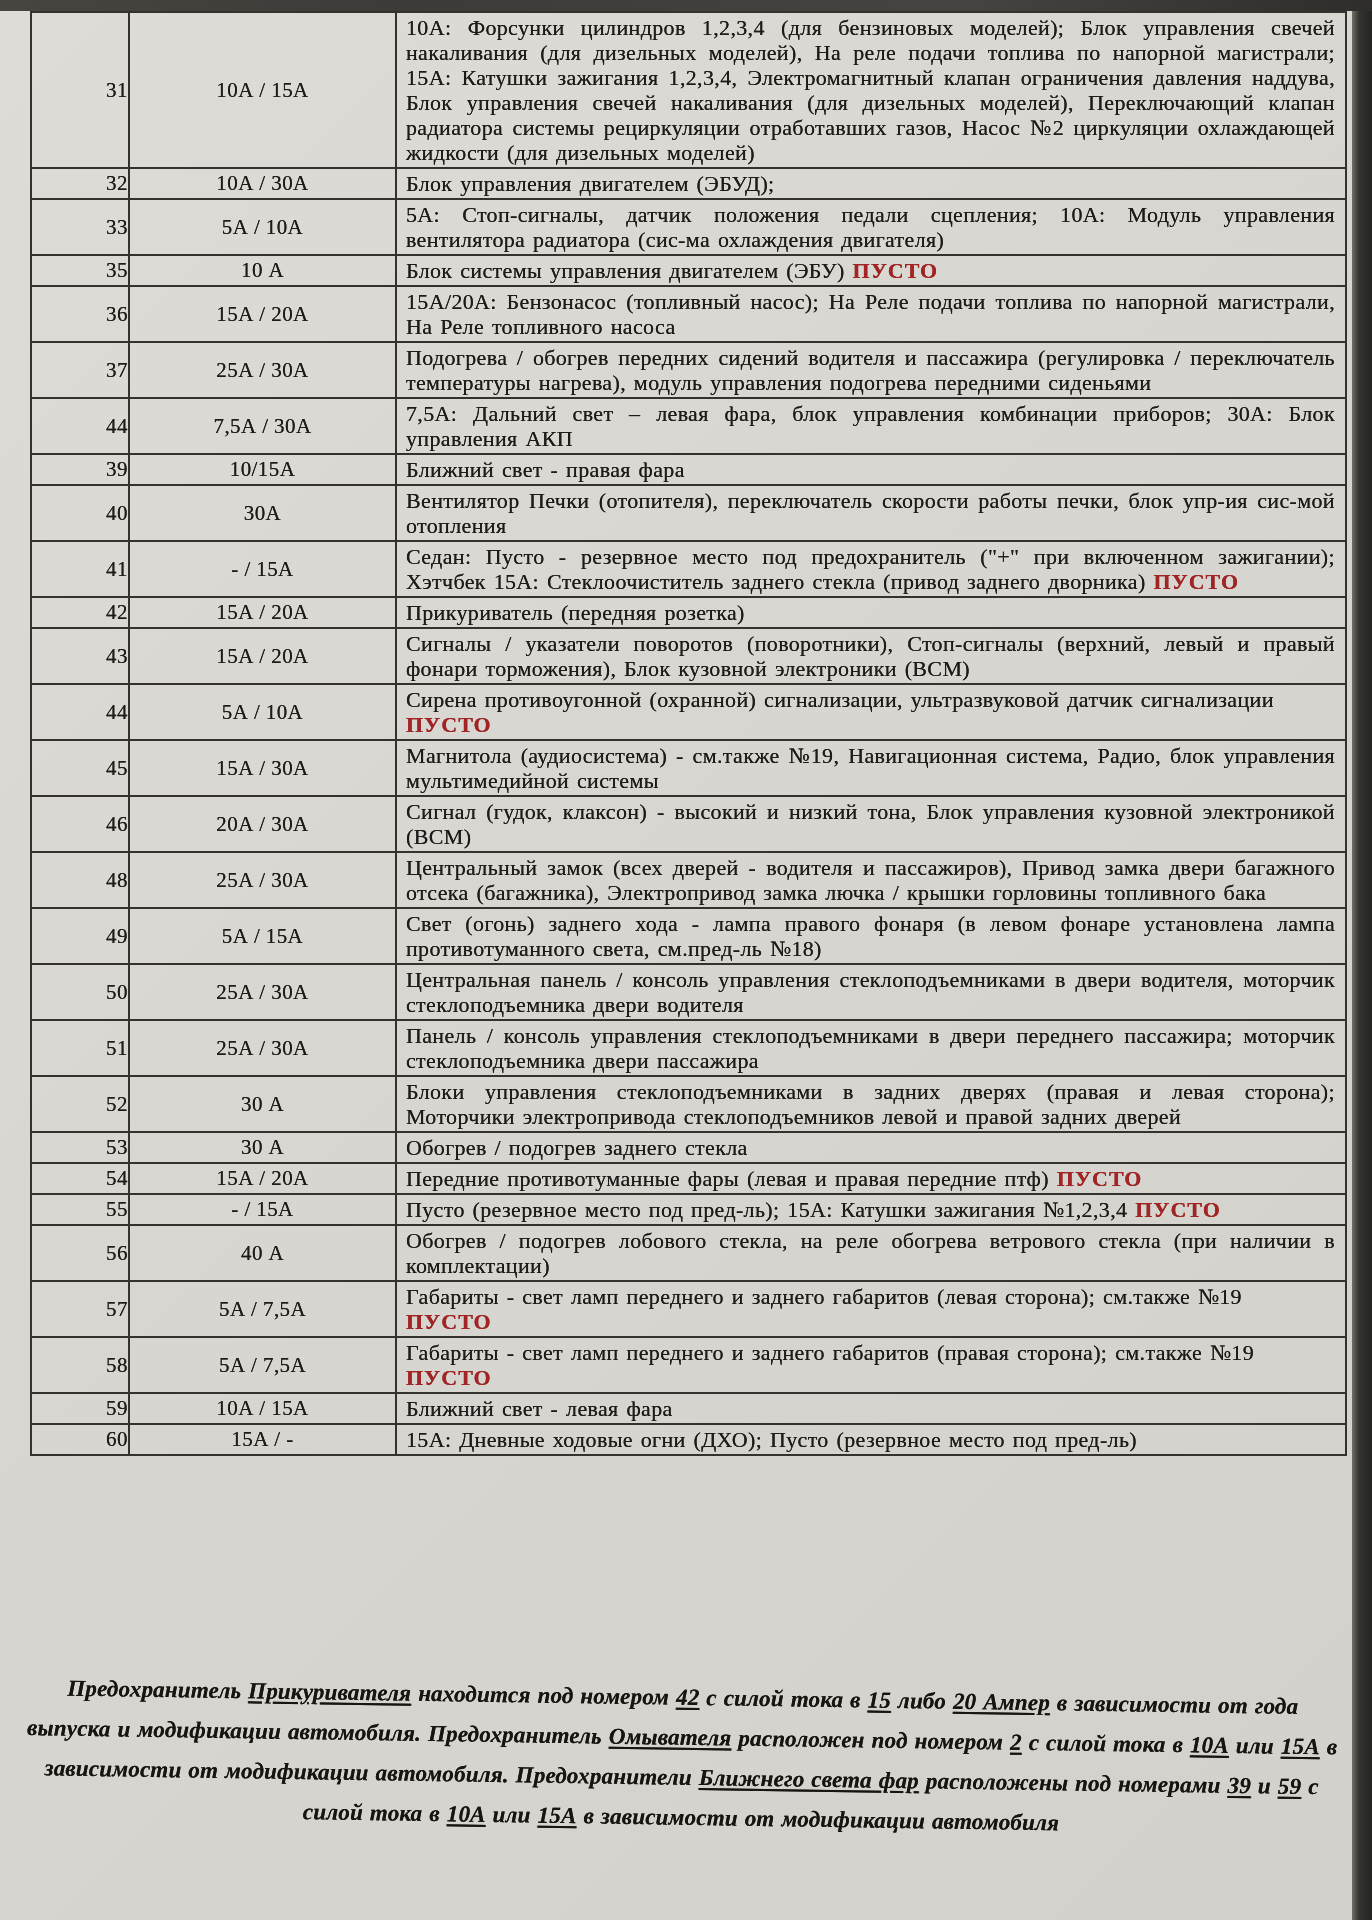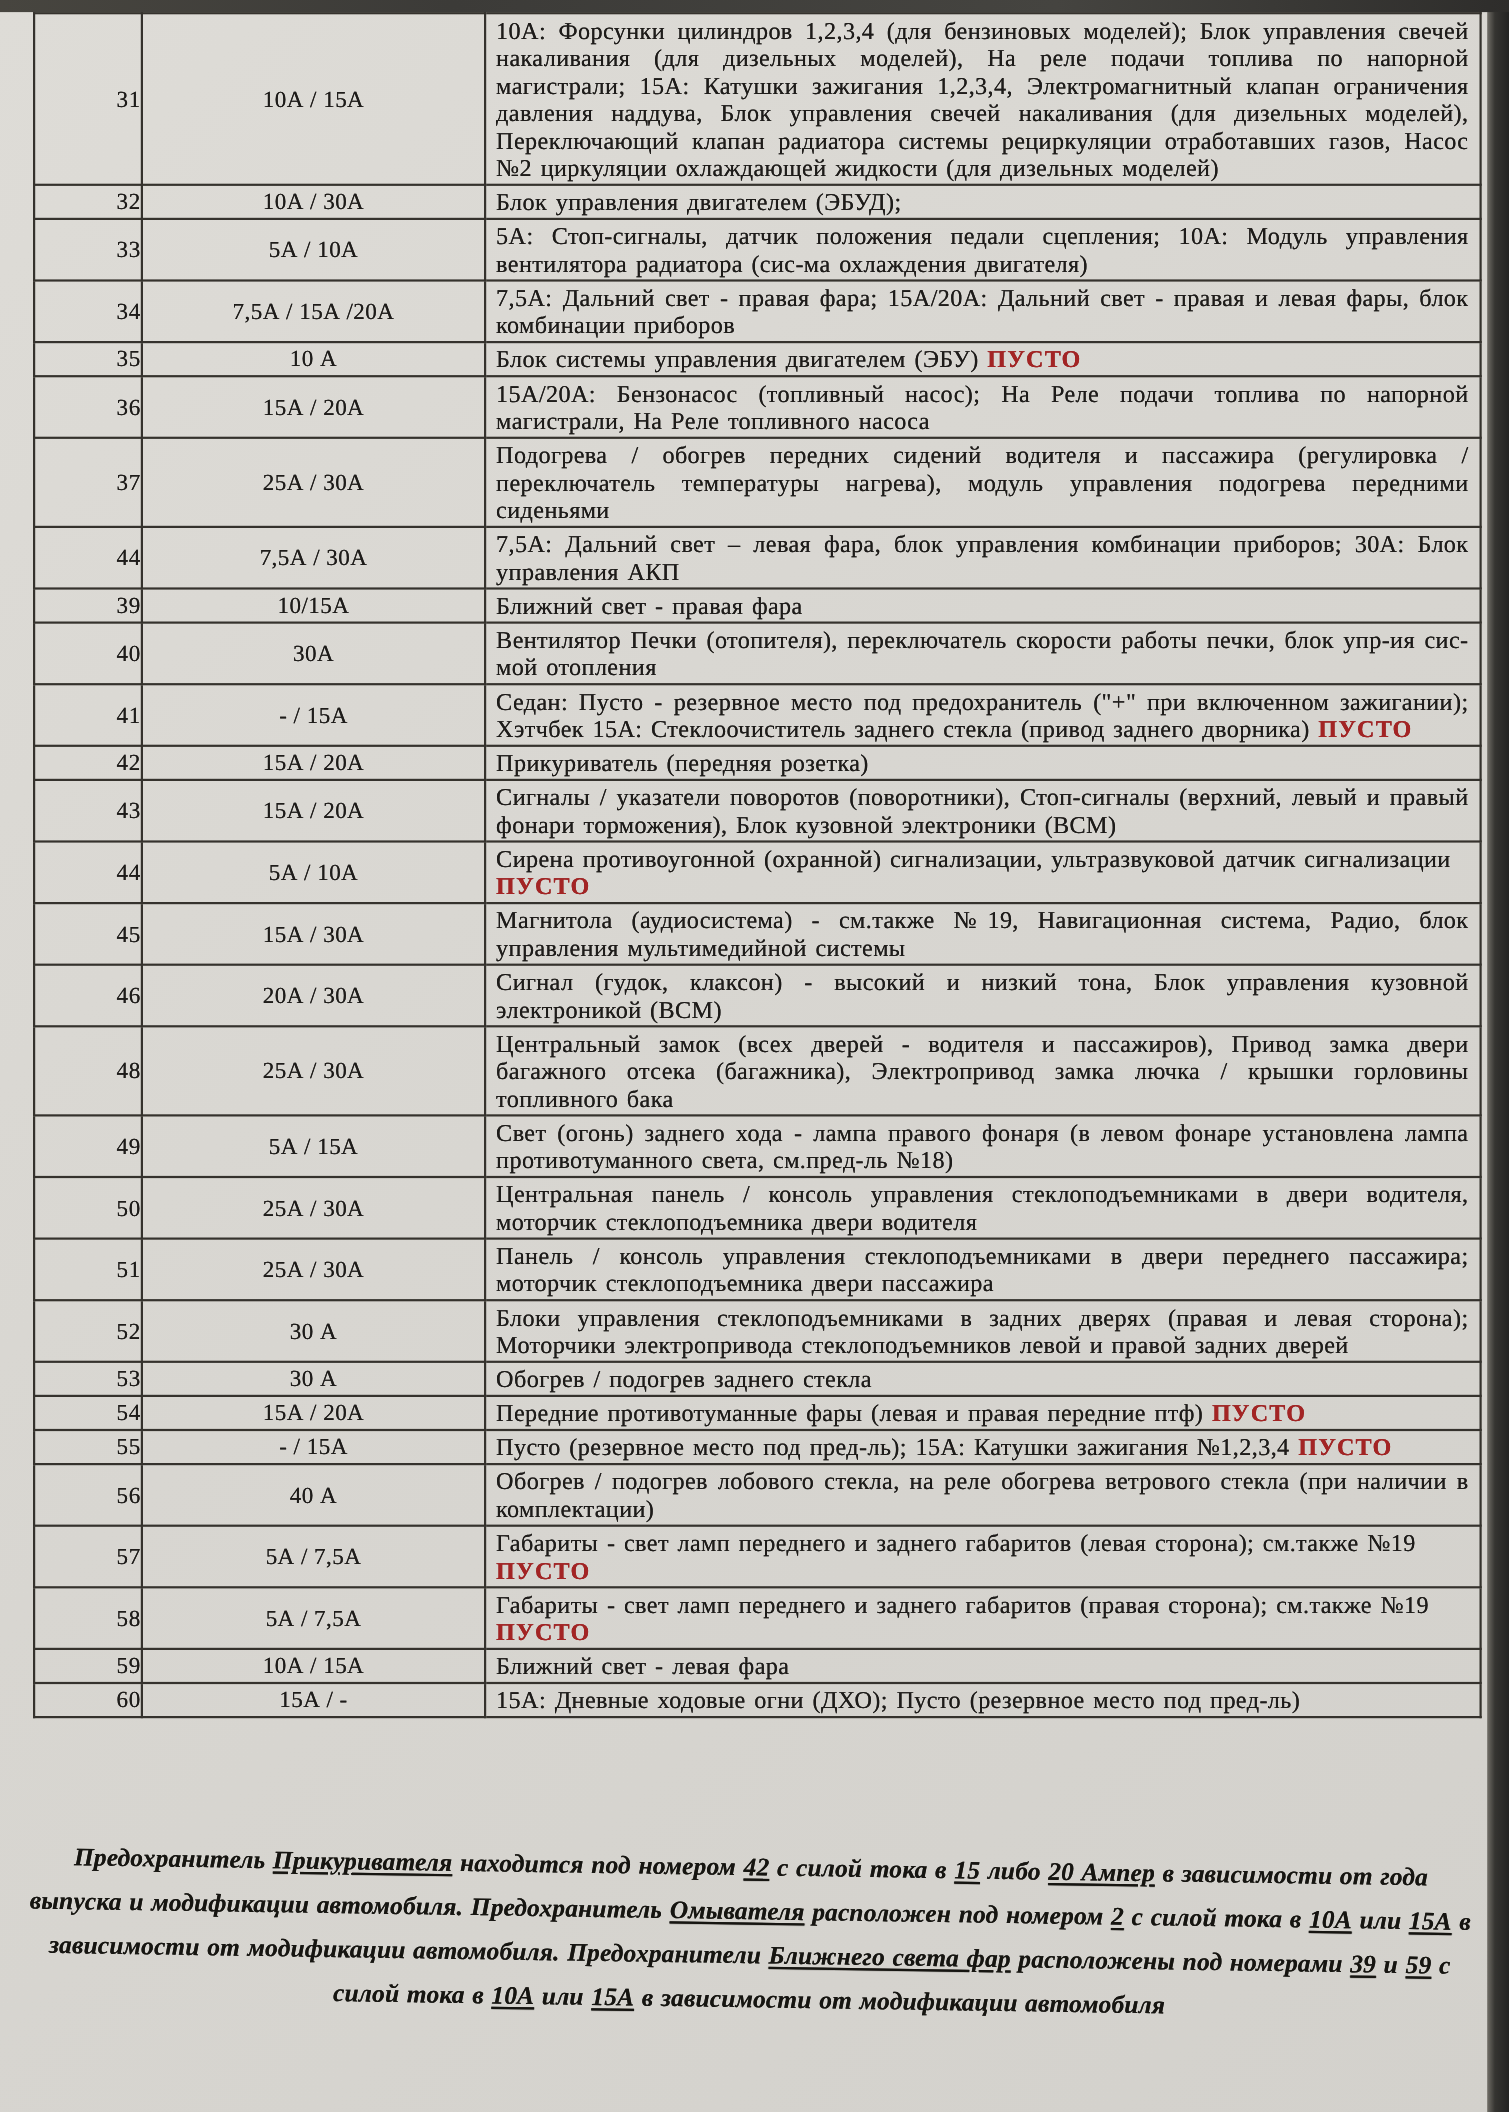--- a/index.html
+++ b/index.html
@@ -32,21 +32,21 @@
     border:2px solid #35322d;
     color:#1e1c1a;
     vertical-align:middle;
   }
   td.num {
     width:98px; text-align:right;
     font-size:21px; letter-spacing:.5px;
     text-shadow:0 0 .4px #2a2826;
   }
   td.amp {
-    width:312px; text-align:center;
+    width:267px; text-align:center;
     font-size:21px; letter-spacing:.4px;
     text-shadow:0 0 .4px #2a2826;
   }
   td.desc {
     padding:2px 10px 2px 9px;
     font-size:22px; line-height:25px;
     letter-spacing:.35px; word-spacing:2px;
     text-align:justify;
     text-shadow:0 0 .45px #23211f;
   }
@@ -82,25 +82,20 @@
           <td class="num">32</td>
           <td class="amp">10А / 30А</td>
           <td class="desc"><span>Блок управления двигателем (ЭБУД);</span></td>
         </tr>
         <tr>
           <td class="num">33</td>
           <td class="amp">5А / 10А</td>
           <td class="desc"><span>5А: Стоп-сигналы, датчик положения педали сцепления; 10А: Модуль управления вентилятора радиатора (сис-ма охлаждения двигателя)</span></td>
         </tr>
         <tr>
-          <td class="num">34</td>
-          <td class="amp">7,5А / 15А /20А</td>
-          <td class="desc"><span>7,5А: Дальний свет - правая фара; 15А/20А: Дальний свет - правая и левая фары, блок комбинации приборов</span></td>
-        </tr>
-        <tr>
           <td class="num">35</td>
           <td class="amp">10 А</td>
           <td class="desc"><span>Блок системы управления двигателем (ЭБУ)</span> <span class="pusto">ПУСТО</span></td>
         </tr>
         <tr>
           <td class="num">36</td>
           <td class="amp">15А / 20А</td>
           <td class="desc"><span>15А/20А: Бензонасос (топливный насос); На Реле подачи топлива по напорной магистрали, На Реле топливного насоса</span></td>
         </tr>
         <tr>

